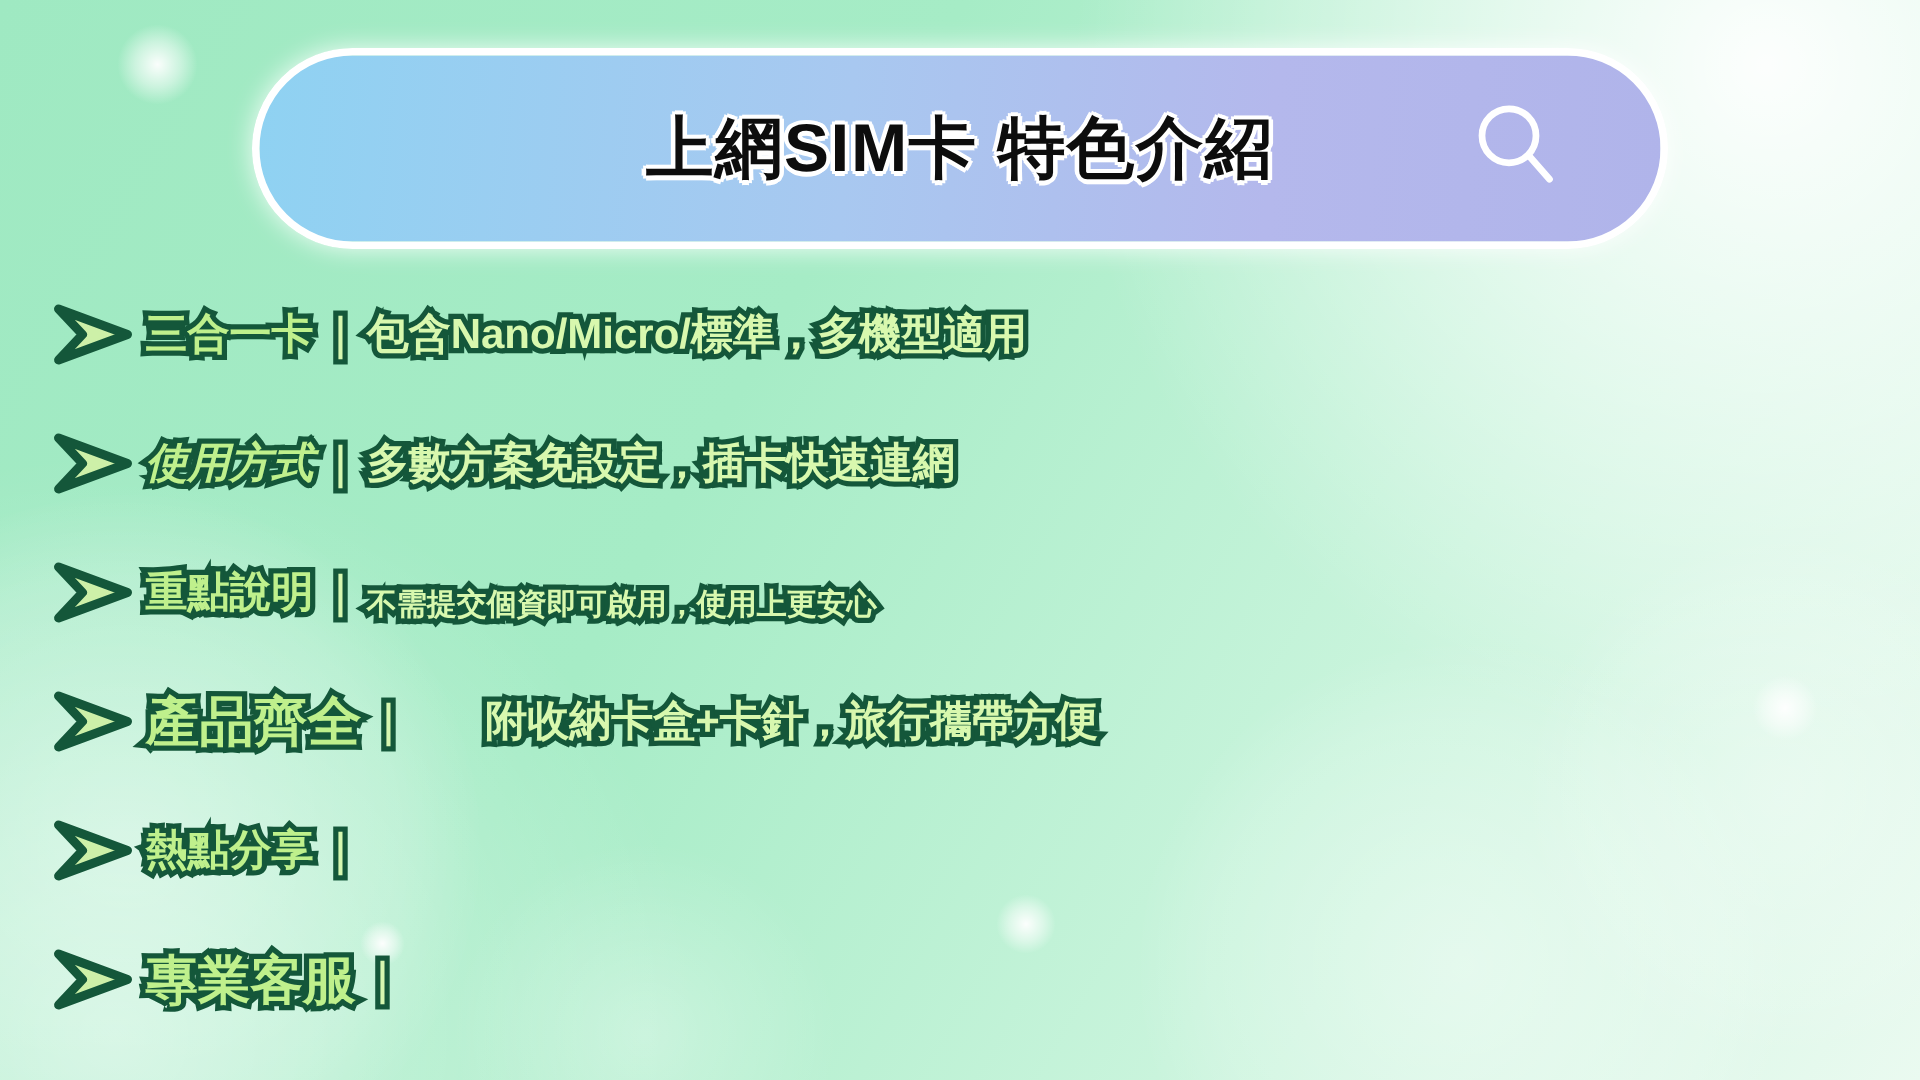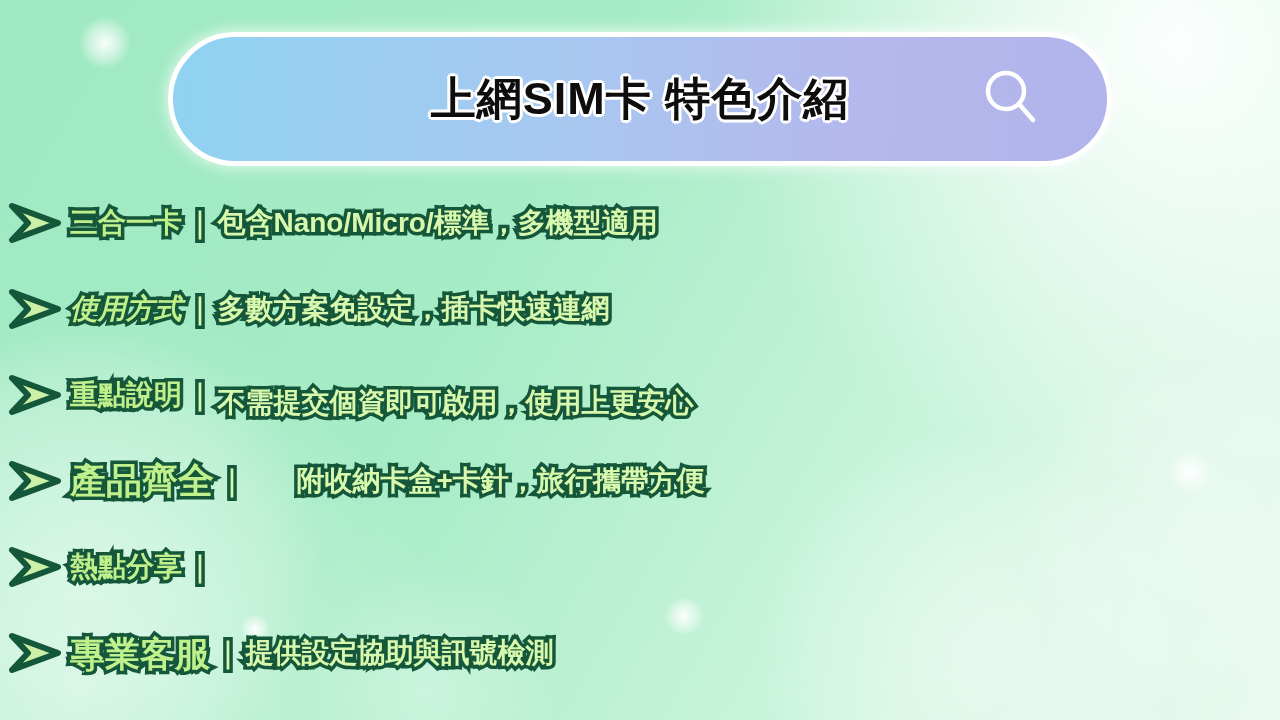--- a/index.html
+++ b/index.html
@@ -44,21 +44,21 @@
   #poster-title{
     font-size:45px; font-weight:bold; color:#0d0d0d; letter-spacing:1px;
     text-shadow:
       -2px -2px 0 #fff,  2px -2px 0 #fff, -2px 2px 0 #fff,  2px 2px 0 #fff,
       -3px 0 0 #fff, 3px 0 0 #fff, 0 -3px 0 #fff, 0 3px 0 #fff;
     white-space:nowrap;
   }
   #search-icon{ position:absolute; right:68px; top:50%; transform:translateY(-50%); }
 
   
-  #features{ position:absolute; left:0; top:180px; width:1076px; }
+  #features{ position:absolute; left:0; top:180px; width:1076px;padding-left:27px; }
   .feature-row{
     display:flex; align-items:center; height:86px; padding-left:8px;
     white-space:nowrap;
   }
   .bullet-icon{ flex:0 0 auto; width:56px; height:46px; margin-right:6px; display:block; }
   .feature-text{
     font-size:47px; font-weight:bold; line-height:1;
     font-family:"Liberation Sans","DejaVu Sans",sans-serif;
   }
   .feature-label{
@@ -124,21 +124,21 @@
   </div>
 
   <div class="feature-row">
     <span class="bullet-icon">
       <svg width="56" height="46" viewBox="0 0 56 46">
         <path d="M4 6 L50 23 L4 40 L20 23 Z" fill="#cdf0a8" stroke="#14573a" stroke-width="6" stroke-linejoin="round" stroke-linecap="round"></path>
       </svg>
     </span>
     <span class="feature-text feature-label" style="font-size: 28px;">重點說明</span>
     <span class="feature-text feature-sep" style="font-size: 28px;">｜</span>
-    <span class="feature-text feature-desc" style="font-size: 28px; margin-top: 16px;">不需提交個資即可啟用，使用上更安心</span>
+    <span class="feature-text feature-desc" style="font-size: 20px; margin-top: 16px;">不需提交個資即可啟用，使用上更安心</span>
   </div>
 
   <div class="feature-row">
     <span class="bullet-icon">
       <svg width="56" height="46" viewBox="0 0 56 46">
         <path d="M4 6 L50 23 L4 40 L20 23 Z" fill="#cdf0a8" stroke="#14573a" stroke-width="6" stroke-linejoin="round" stroke-linecap="round"></path>
       </svg>
     </span>
     <span class="feature-text feature-label" style="font-size: 36px;">產品齊全</span>
     <span class="feature-text feature-sep" style="font-size: 28px;">｜</span>
@@ -156,16 +156,15 @@
   </div>
 
   <div class="feature-row">
     <span class="bullet-icon">
       <svg width="56" height="46" viewBox="0 0 56 46">
         <path d="M4 6 L50 23 L4 40 L20 23 Z" fill="#cdf0a8" stroke="#14573a" stroke-width="6" stroke-linejoin="round" stroke-linecap="round"></path>
       </svg>
     </span>
     <span class="feature-text feature-label" style="font-size: 35px;">專業客服</span>
     <span class="feature-text feature-sep" style="font-size: 28px;">｜</span>
-    <span class="feature-text feature-desc" style="font-size: 28px;">提供設定協助與訊號檢測</span>
   </div>
 </div>
 </div>
 
 </body></html>

